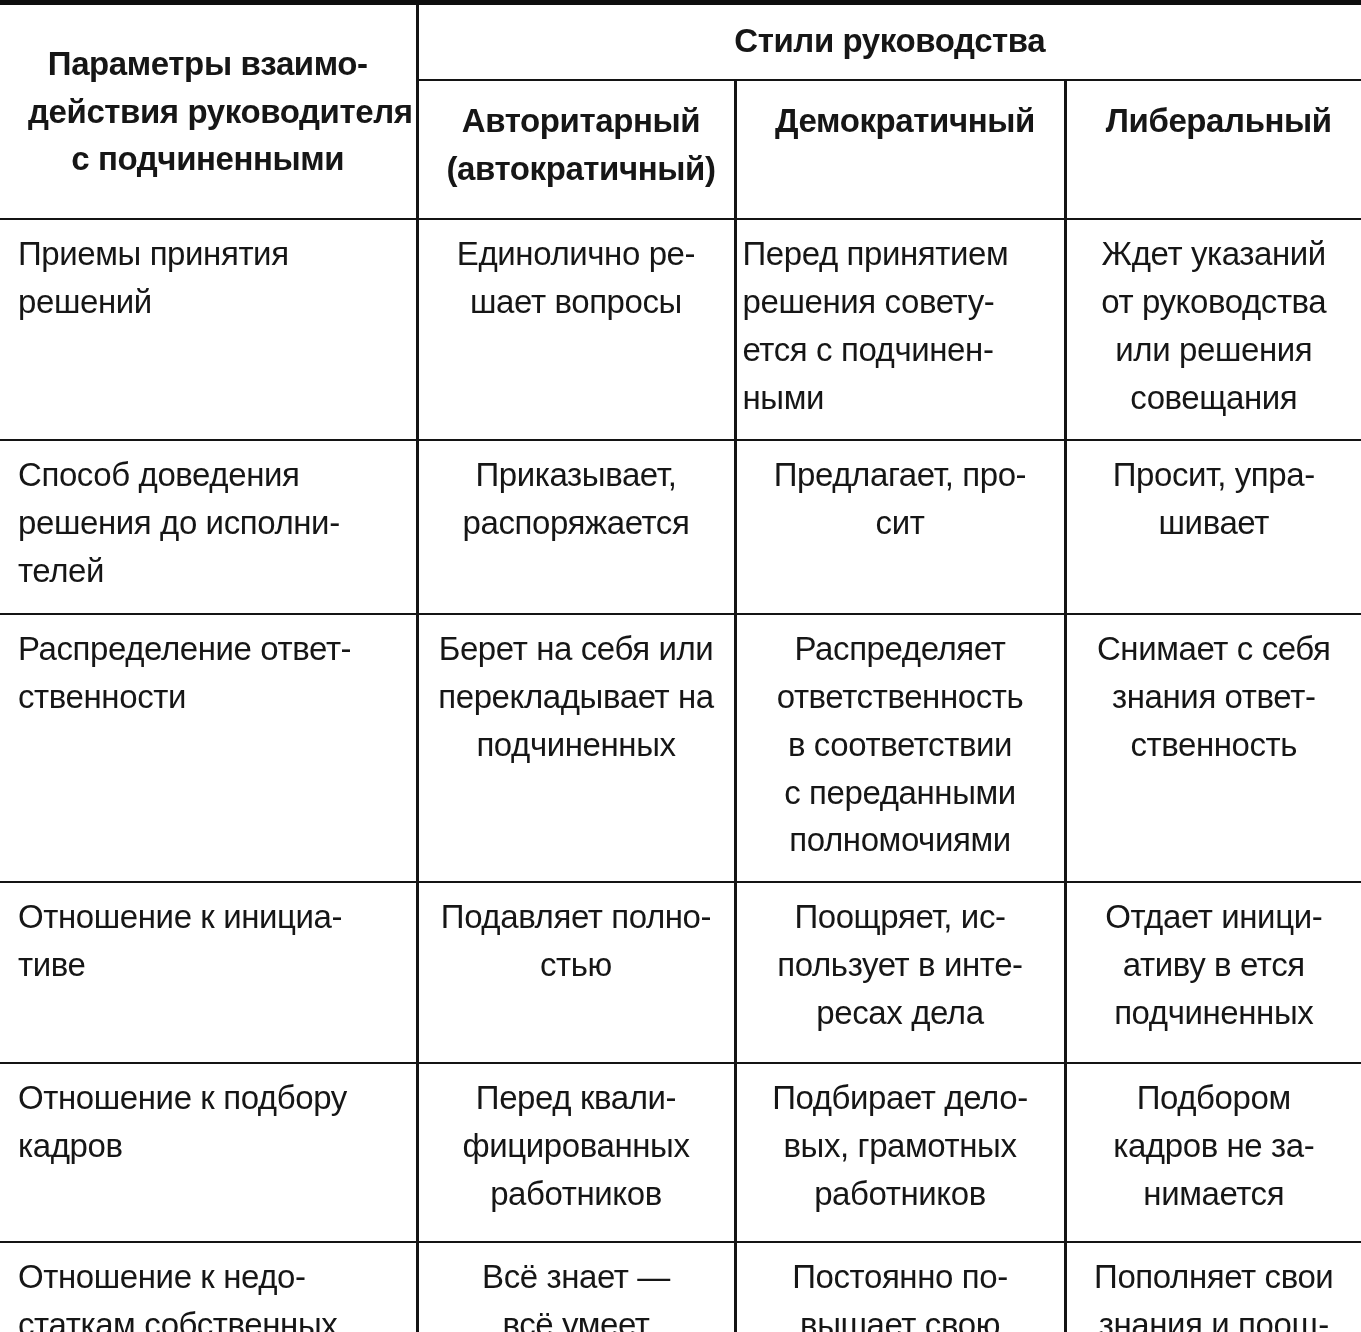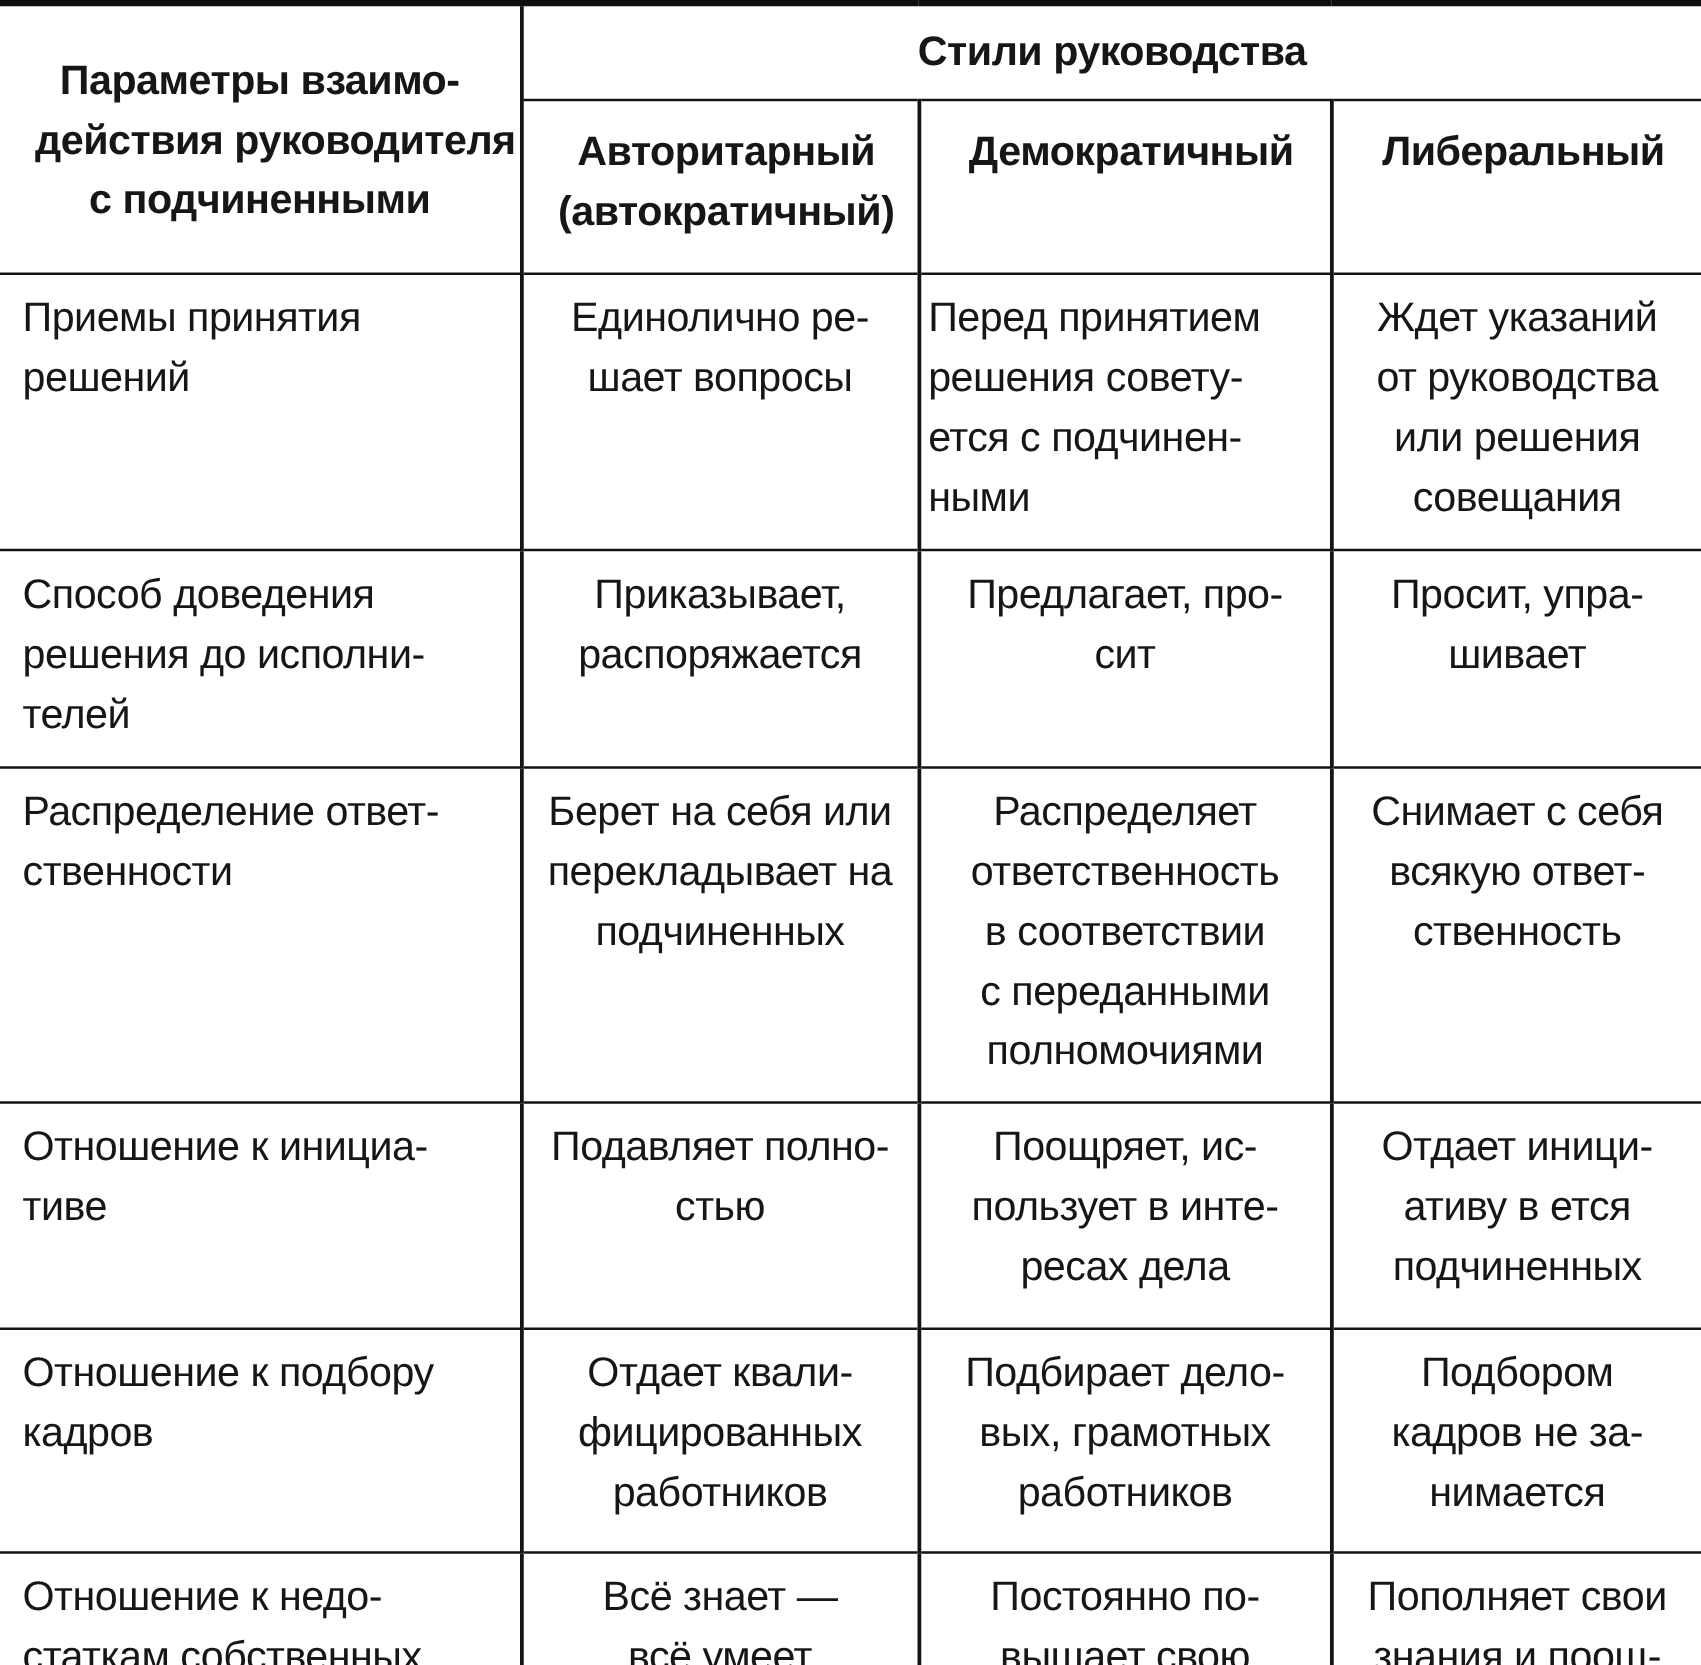--- a/index.html
+++ b/index.html
@@ -132,39 +132,39 @@
 ственности</td>
       <td>Берет на себя или
 перекладывает на
 подчиненных</td>
       <td>Распределяет
 ответственность
 в соответствии
 с переданными
 полномочиями</td>
       <td>Снимает с себя
-всякую ответ-
+знания ответ-
 ственность</td>
     </tr>
     <tr class="r4">
       <td class="param-cell">Отношение к инициа-
 тиве</td>
       <td>Подавляет полно-
 стью</td>
       <td>Поощряет, ис-
 пользует в инте-
 ресах дела</td>
       <td>Отдает иници-
 ативу в ется
 подчиненных</td>
     </tr>
     <tr class="r5">
       <td class="param-cell">Отношение к подбору
 кадров</td>
-      <td>Отдает квали-
+      <td>Перед квали-
 фицированных
 работников</td>
       <td>Подбирает дело-
 вых, грамотных
 работников</td>
       <td>Подбором
 кадров не за-
 нимается</td>
     </tr>
     <tr class="r6">

